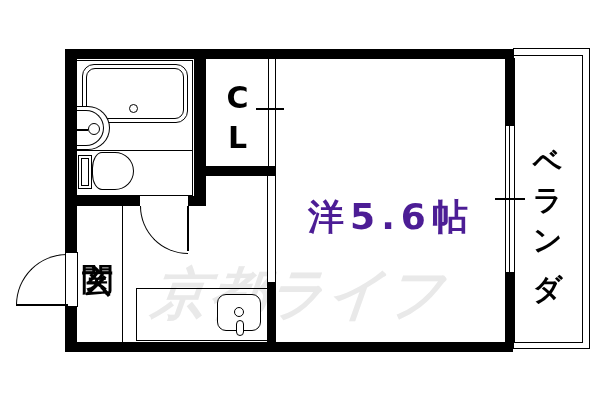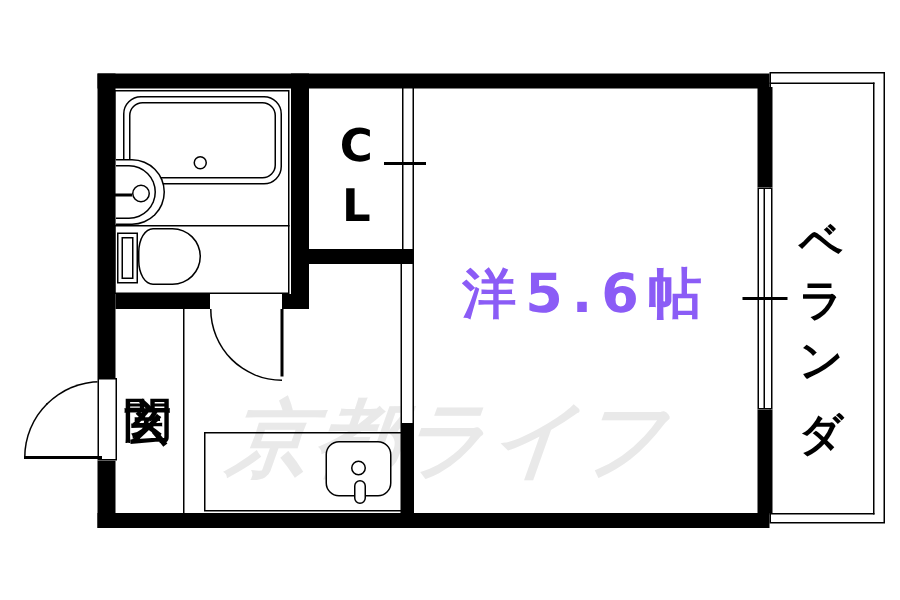--- a/index.html
+++ b/index.html
@@ -10,21 +10,21 @@
   .wall{position:absolute;background:#000;z-index:4;}
   .thinrect{position:absolute;border:1px solid #000;box-sizing:border-box;background:transparent;z-index:3;}
   .whiterect{position:absolute;border:1px solid #000;box-sizing:border-box;background:#fff;z-index:4;}
   .blackline{position:absolute;background:#000;z-index:5;}
   .fixture{position:absolute;border:1px solid #000;box-sizing:border-box;background:#fff;z-index:3;}
   .arc{position:absolute;box-sizing:border-box;z-index:3;background:transparent;}
   .vtext{
     position:absolute;z-index:6;color:#000;
     writing-mode:vertical-rl;text-orientation:upright;line-height:1;
   }
-  .htext{position:absolute;z-index:6;color:#8b5cf6;white-space:nowrap;}
+  .htext{position:absolute;z-index:6;color:#4c1d95;white-space:nowrap;margin-top:21px;}
   .watermark{
     position:absolute;z-index:1;font-weight:bold;font-style:italic;
     transform:skewX(-6deg);white-space:nowrap;line-height:1;
   }
 </style>
 </head>
 <body>
 
 <div class="canvas">
 

